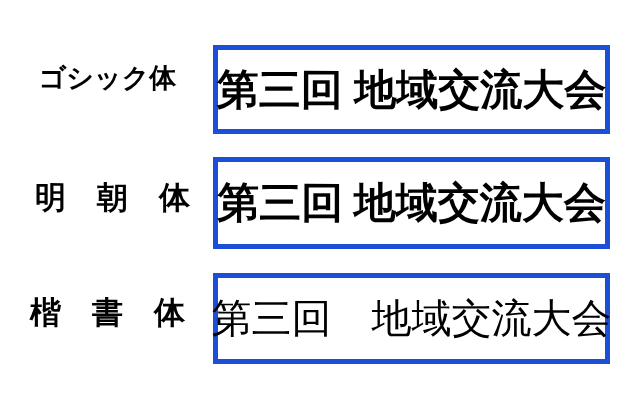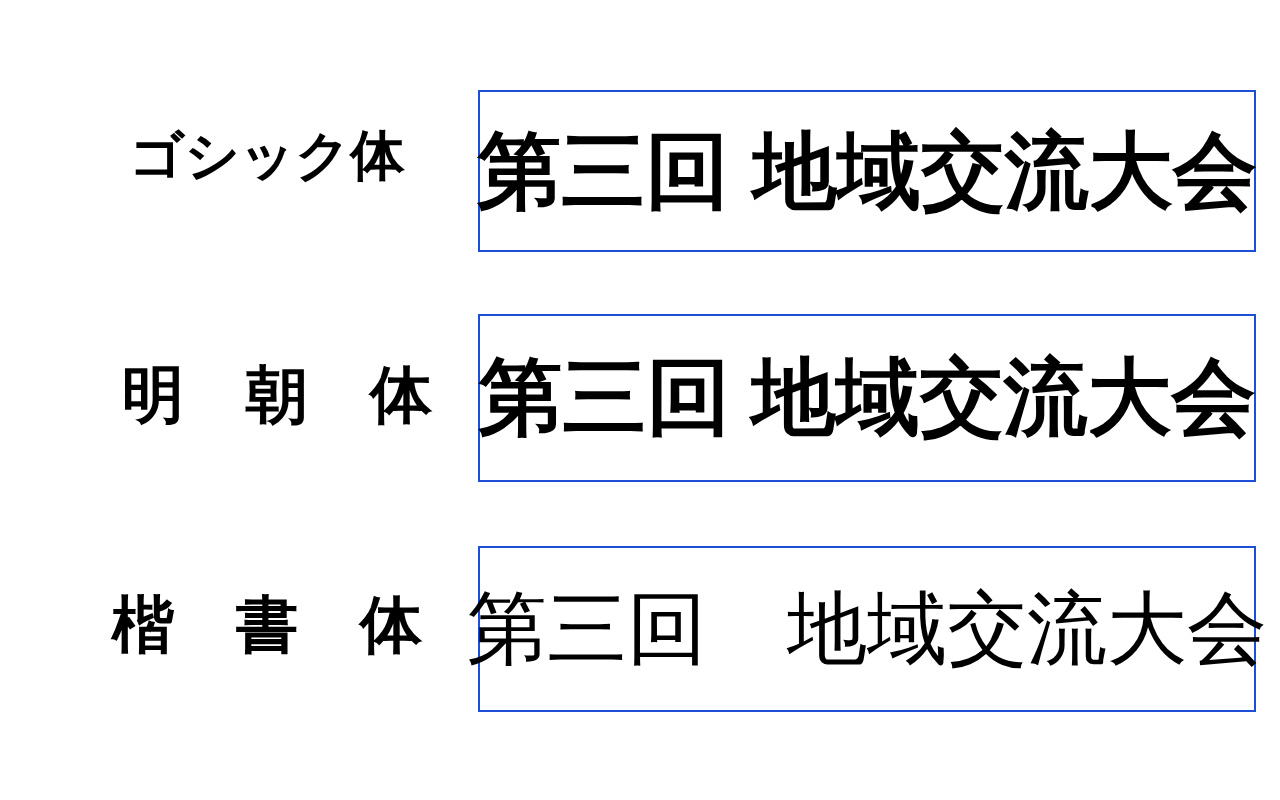--- a/index.html
+++ b/index.html
@@ -11,21 +11,20 @@
     height: 400px;
     background: #ffffff;
     position: relative;
     overflow: hidden;
     color: #000000;
     font-family: "Liberation Sans", sans-serif;
   }
   .stage {
     position: absolute;
     inset: 0;
-    margin-left: 26px;
   }
   .row-label {
     position: absolute;
     left: 25px;
     width: 165px;
     text-align: center;
     white-space: pre;
     color: #000000;
   }
   .label-gothic {
@@ -47,21 +46,21 @@
     top: 296px;
     font-family: cursive, serif;
     font-weight: 600;
     font-size: 31px;
     line-height: 1.1;
   }
   .sample-box {
     position: absolute;
     left: 213px;
     width: 387px;
-    border: 1px solid #1d4ed8;
+    border: 5px solid #1d4ed8;
     background: #ffffff;
     display: flex;
     align-items: center;
     justify-content: center;
     box-sizing: content-box;
   }
   .box-gothic { top: 45px;  height: 79px; }
   .box-mincho { top: 157px; height: 82px; }
   .box-kaisho { top: 273px; height: 81px; }
   .sample-text {

